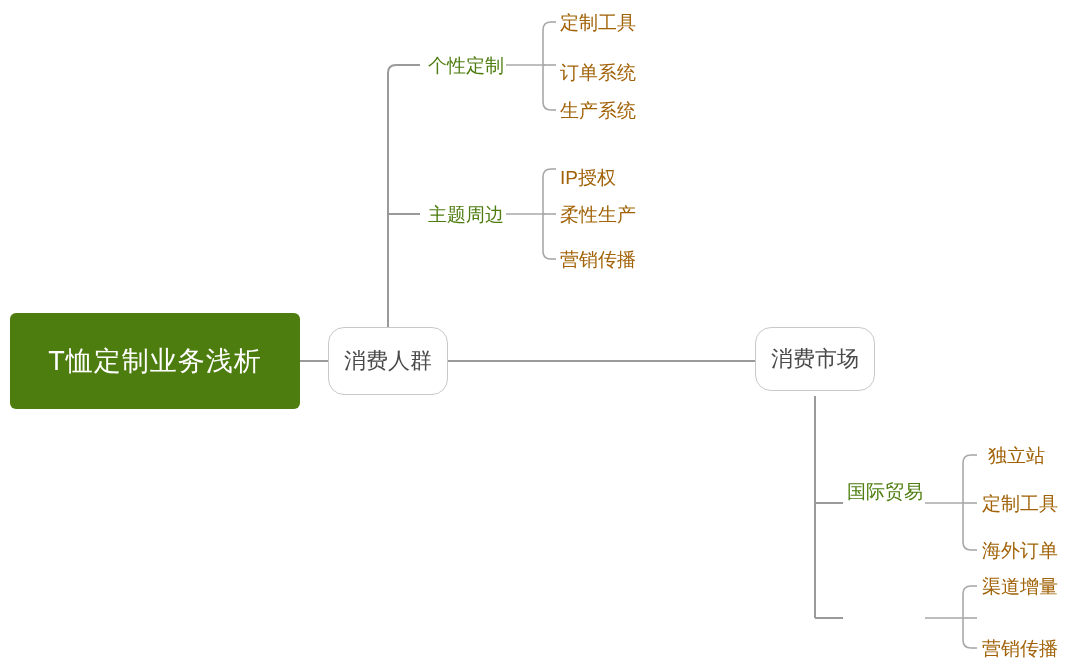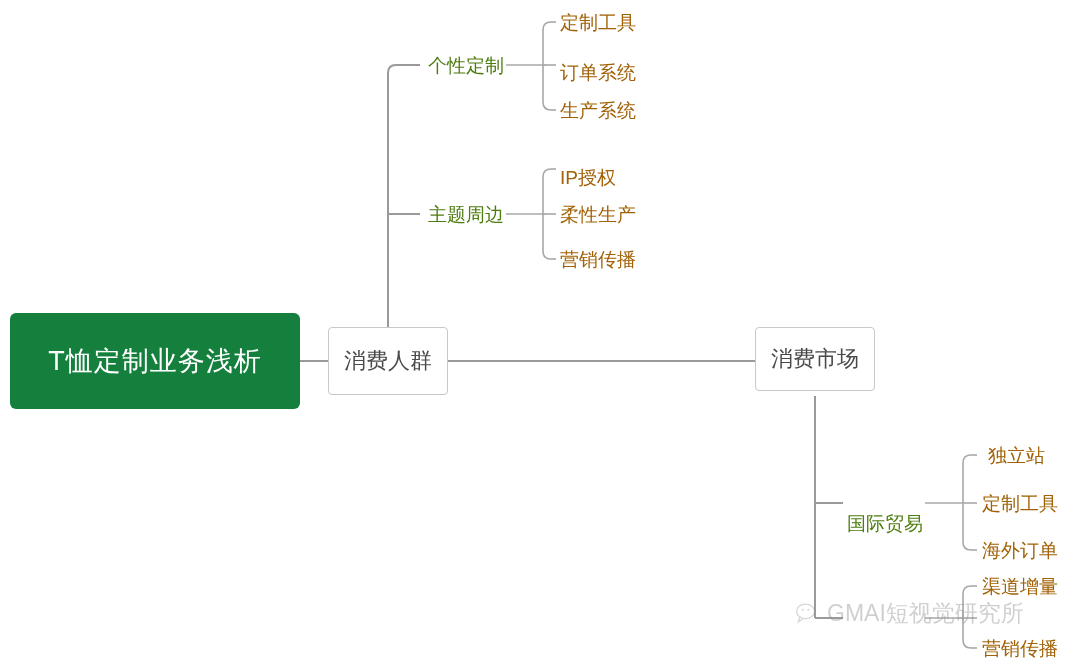--- a/index.html
+++ b/index.html
@@ -42,37 +42,37 @@
     stroke: #a8a8a8;
     stroke-width: 1.6;
   }
 
   
   .node-root {
     position: absolute;
     display: flex;
     align-items: center;
     justify-content: center;
-    background: #15803d;
+    background: #4d7c0f;
     border-radius: 6px;
     color: #ffffff;
     font-size: 27px;
     letter-spacing: 1px;
     box-sizing: border-box;
   }
 
   
   .node-box {
     position: absolute;
     display: flex;
     align-items: center;
     justify-content: center;
     background: #ffffff;
     border: 1.5px solid #c9c9c9;
-    border-radius: 4px;
+    border-radius: 16px;
     color: #4a4a4a;
     font-size: 22px;
     box-sizing: border-box;
   }
 
   
   .node-text {
     position: absolute;
     color: #4d7c0f;
     font-size: 19px;
@@ -161,43 +161,34 @@
   <div class="node-root" style="left:10px; top:313px; width:290px; height:96px;">T恤定制业务浅析</div>
 
   <div class="node-box" style="left:328px; top:327px; width:120px; height:68px;">消费人群</div>
 
   <div class="node-box" style="left:755px; top:327px; width:120px; height:64px;">消费市场</div>
 
   <div class="node-text" style="left:428px; top:56px;">个性定制</div>
 
   <div class="node-text" style="left:428px; top:205px;text-align:center;">主题周边</div>
 
-  <div class="node-text" style="left:847px; top:514px;">国际贸易</div>
+  <div class="node-text" style="left:847px; top:482px;">国际贸易</div>
 
   <div class="node-text" style="left:847px; top:609px;"></div>
 
   <div class="node-leaf" style="left:560px; top:13px;">定制工具</div>
   <div class="node-leaf" style="left:560px; top:63px;">订单系统</div>
   <div class="node-leaf" style="left:560px; top:101px;text-align:right;">生产系统</div>
 
   <div class="node-leaf" style="left:560px; top:168px;">IP授权</div>
   <div class="node-leaf" style="left:560px; top:205px;">柔性生产</div>
   <div class="node-leaf" style="left:560px; top:250px;">营销传播</div>
 
   <div class="node-leaf" style="left:988px; top:446px;">独立站</div>
   <div class="node-leaf" style="left:982px; top:494px;">定制工具</div>
   <div class="node-leaf" style="left:982px; top:541px;">海外订单</div>
 
   <div class="node-leaf" style="left:982px; top:577px;">渠道增量</div>
   <div class="node-leaf" style="left:982px; top:609px;"></div>
   <div class="node-leaf" style="left:982px; top:639px;">营销传播</div>
 
-  <div id="watermark">
-    <svg class="wm-icon" viewBox="0 0 32 32">
-      <ellipse cx="13" cy="14" rx="11" ry="9" fill="none" stroke="#9a9a9a" stroke-width="1.6"></ellipse>
-      <path d="M 6 21 L 4 27 L 10 23" fill="none" stroke="#9a9a9a" stroke-width="1.6"></path>
-      <circle cx="9.5" cy="12" r="1.3" fill="#9a9a9a"></circle>
-      <circle cx="16.5" cy="12" r="1.3" fill="#9a9a9a"></circle>
-    </svg>
-    <span class="wm-text">GMAI短视觉研究所</span>
-  </div>
 
 </div>
 
 </body></html>

